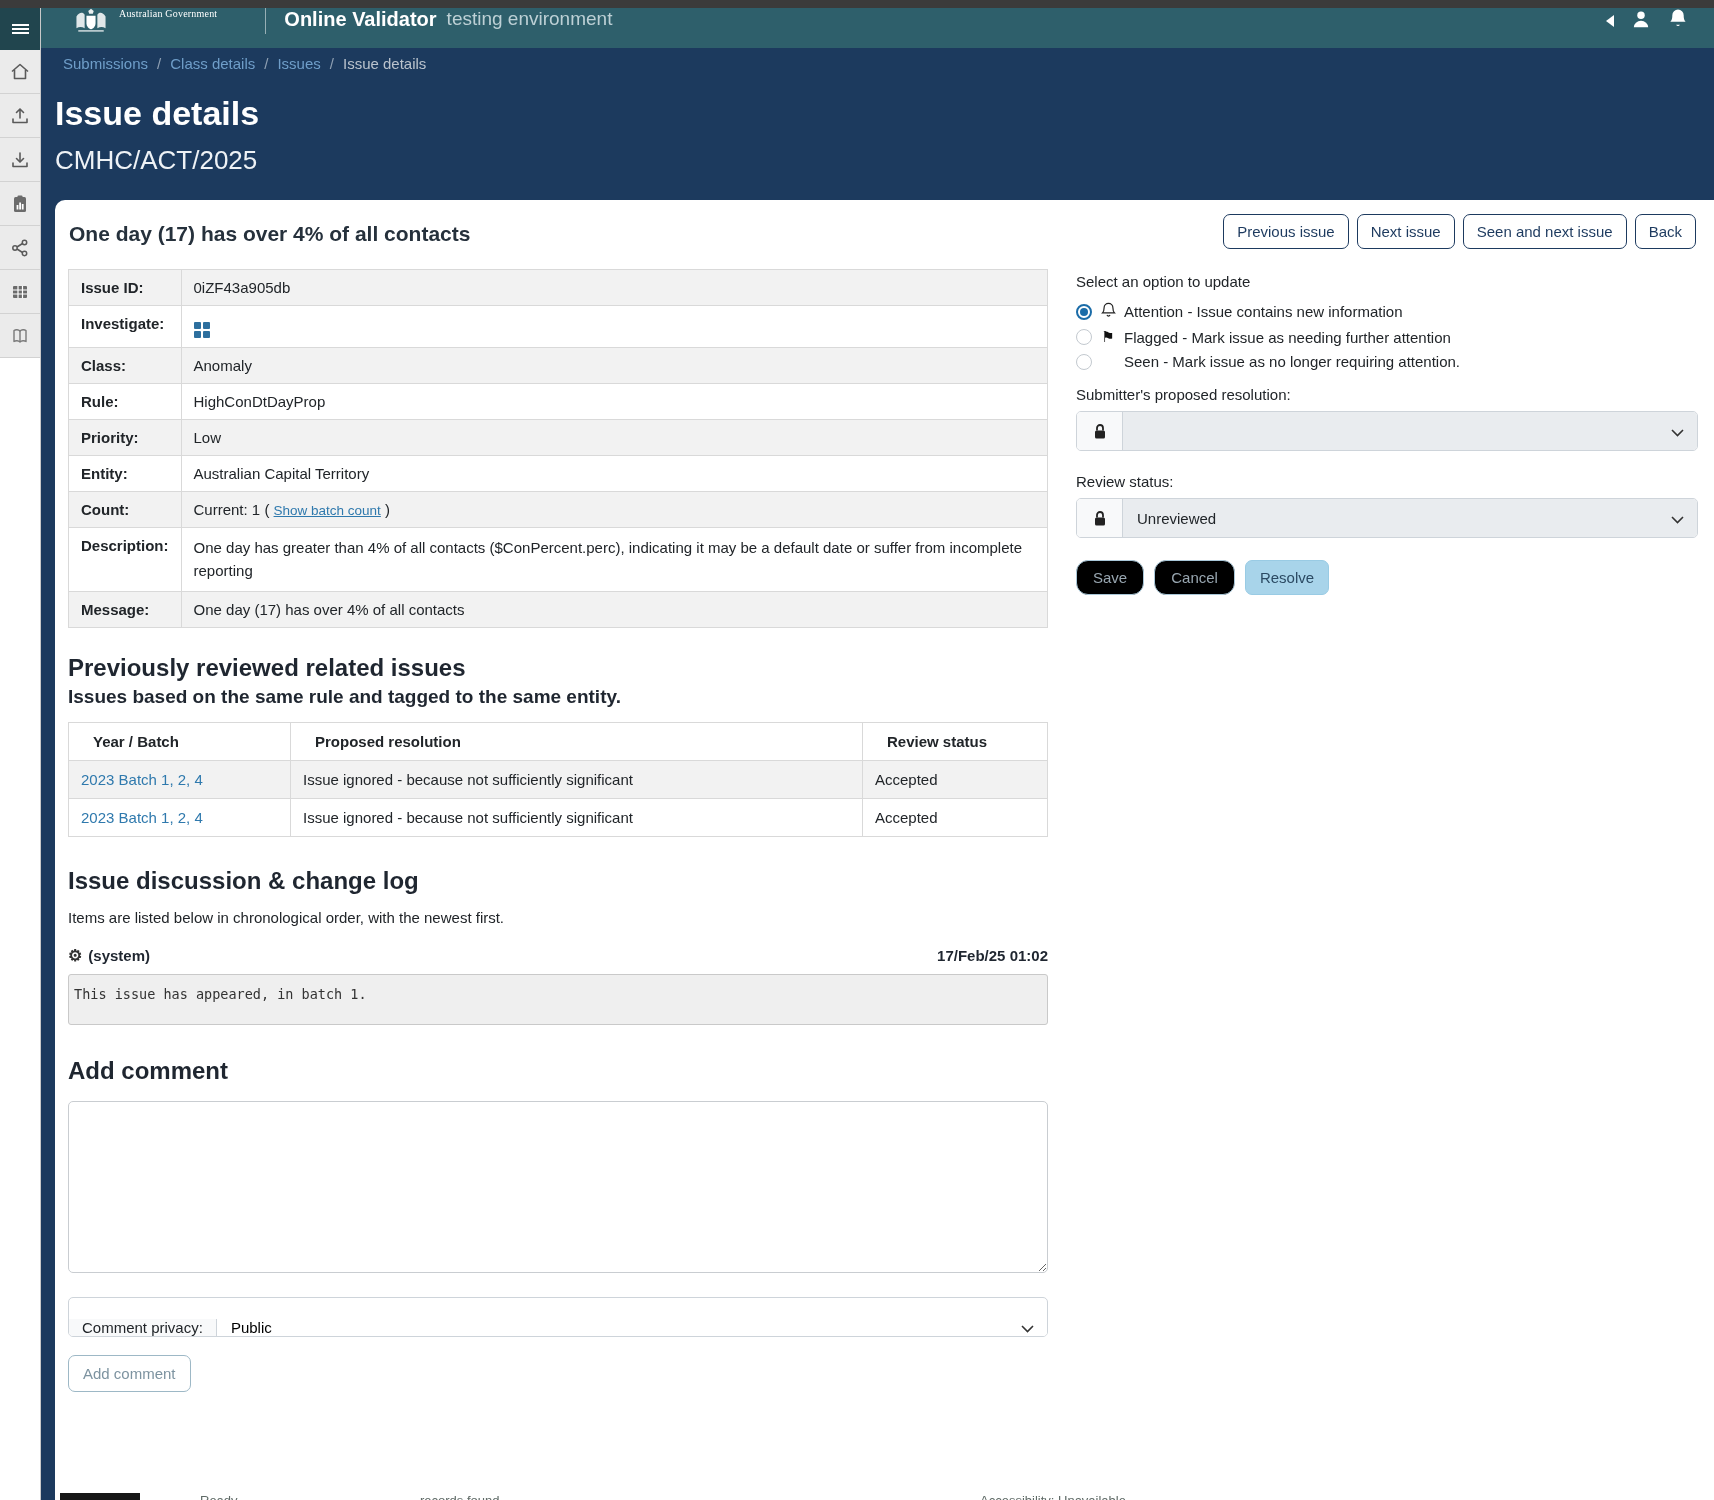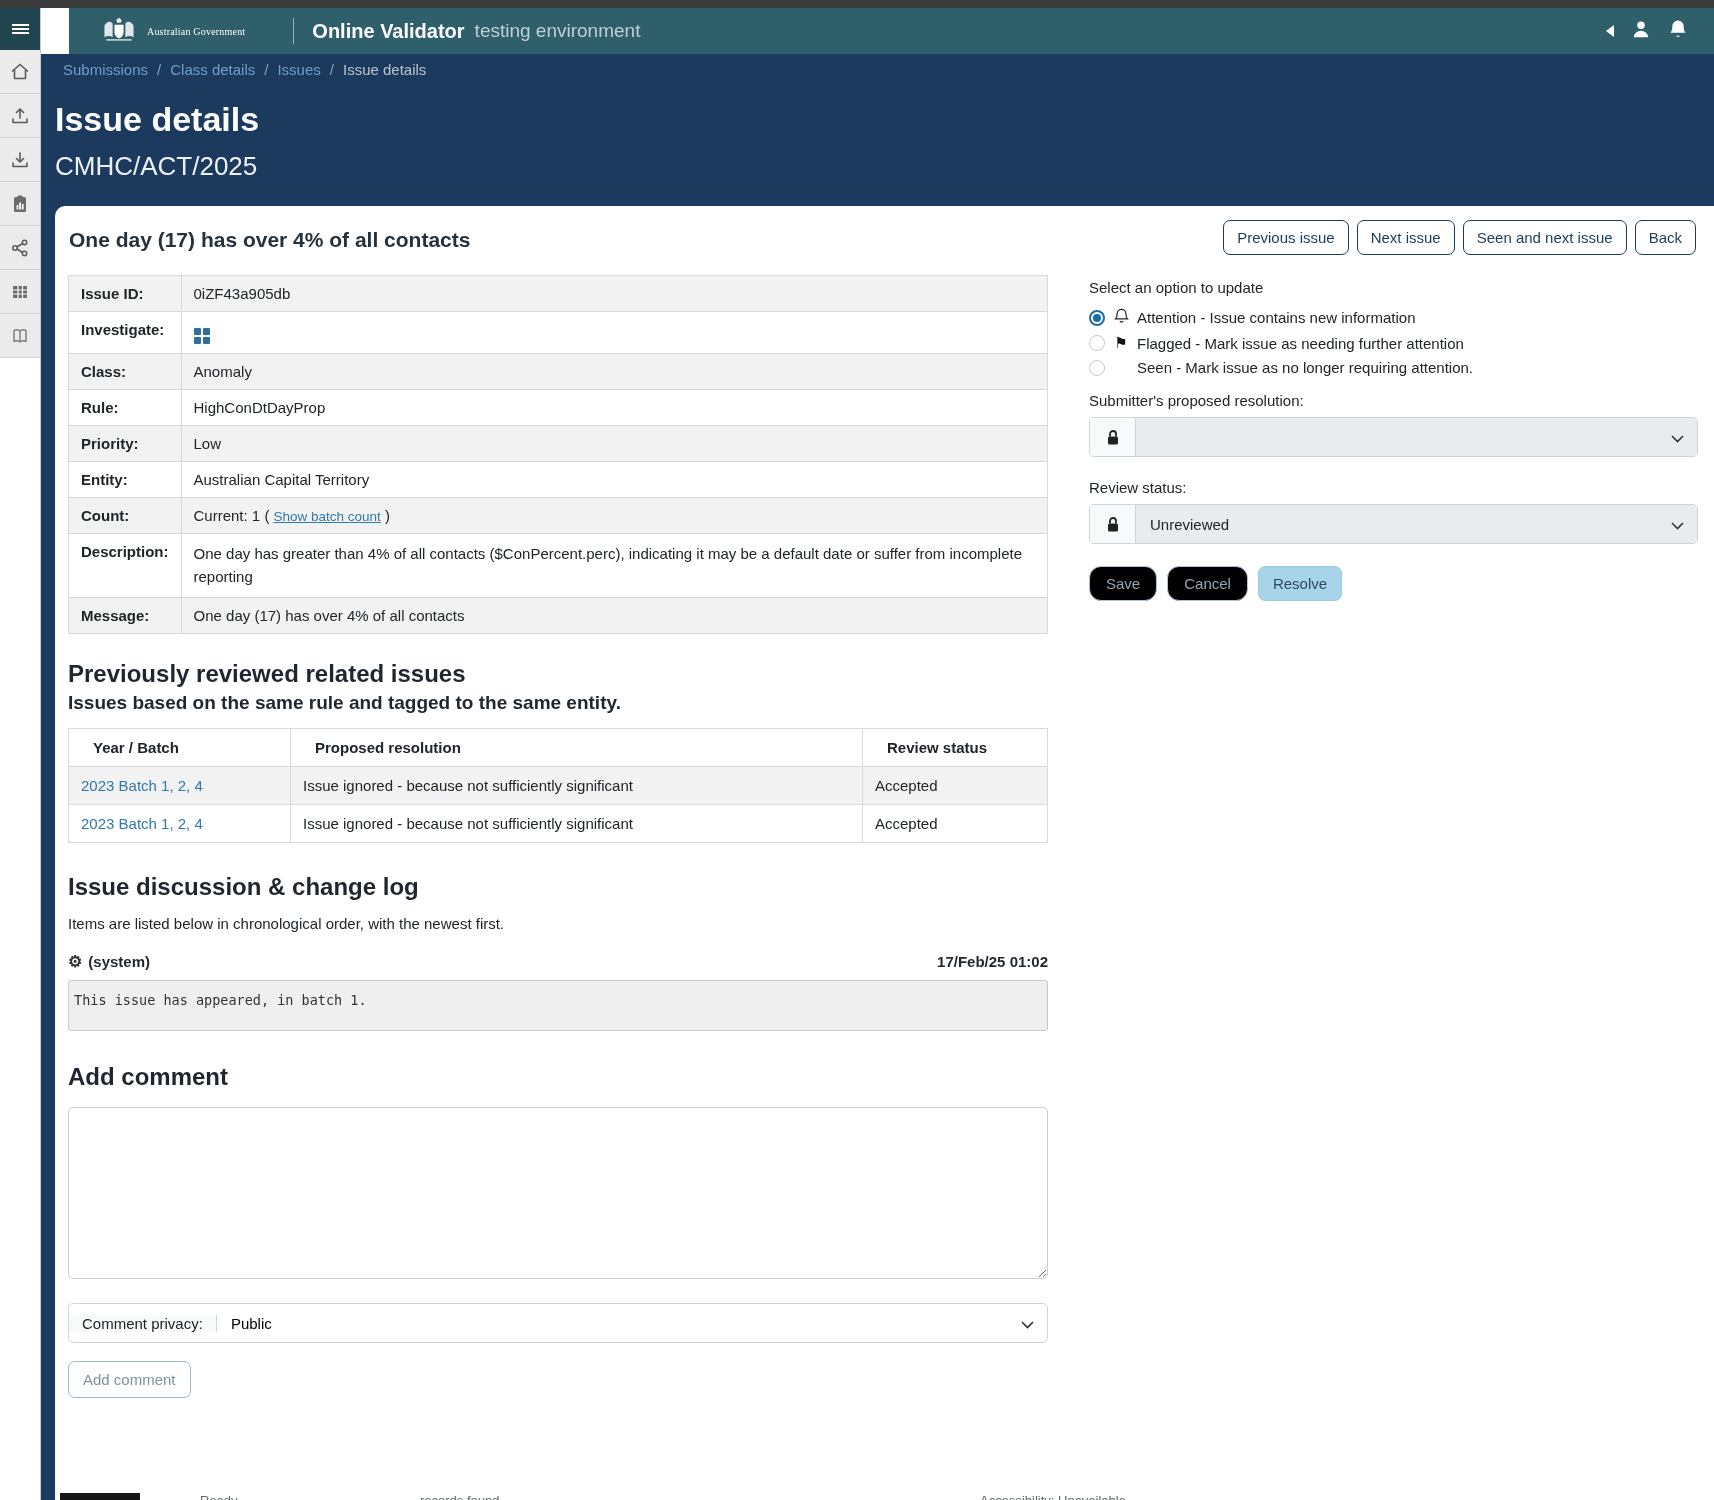--- a/index.html
+++ b/index.html
@@ -8,21 +8,21 @@
   .app { display:flex; height:1492px; }
 
   
   .sidebar { width:41px; flex:none; background:#fff; border-right:1px solid #c9c9c9; }
   .sb-menu { height:42px; background:#21454e; display:flex; align-items:center; justify-content:center; cursor:pointer; }
   .sb-menu .bar { display:block; width:17px; height:2px; background:#fff; margin:2px 0; }
   .sb-cell { height:44px; background:#ebebeb; border-bottom:1px solid #d2d2d2; display:flex; align-items:center; justify-content:center; cursor:pointer; }
 
   
   .main { flex:1; display:flex; flex-direction:column; min-width:0; }
-  .teal { height:46px; background:#2e5f6b; display:flex; align-items:center; color:#fff; flex:none;margin-left:28px; }
+  .teal { height:40px; background:#2e5f6b; display:flex; align-items:flex-start; color:#fff; flex:none; }
   .crest { margin-left:30px; display:flex; align-items:center; }
   .gov-text { font-family:"Liberation Serif", serif; font-size:10px; margin-left:8px; letter-spacing:.2px; }
   .hdivider { width:1px; height:26px; background:rgba(255,255,255,.5); margin:0 18px 0 48px; }
   .app-title { font-size:20px; font-weight:bold; }
   .app-sub { font-size:19px; color:#bdd0d5; margin-left:10px; font-weight:400; }
   .teal .spacer { flex:1; }
   .tright { display:flex; align-items:center; gap:16px; margin-right:26px; }
   .chev-left { width:0; height:0; border-top:6px solid transparent; border-bottom:6px solid transparent; border-right:8px solid #fff; }
 
   .breadcrumb { height:30px; background:#1c3a5e; display:flex; align-items:center; padding-left:22px; font-size:15px; gap:9px; flex:none; }
@@ -35,21 +35,21 @@
   .pagehead .sub { font-size:26px; font-weight:300; color:#eef2f6; }
 
   .contentwrap { flex:1; background:#1c3a5e; display:flex; min-height:0; }
   .card { flex:1; margin-left:14px; background:#fff; border-top-left-radius:10px; padding:0 16px 0 13px; position:relative; }
 
   .card-head { display:flex; justify-content:space-between; align-items:flex-start; padding:14px 2px 12px 1px; }
   .card-head h2 { font-size:21px; font-weight:600; color:#26313c; margin-top:8px; }
   .nav-btns { display:flex; gap:8px; }
   .btn-outline-navy { border:1px solid #1d3a5f; color:#1d3a5f; background:#fff; border-radius:7px; padding:8px 13px; font-size:15px; font-family:inherit; cursor:pointer; white-space:nowrap; }
 
-  .card-body { display:flex; gap:41px; padding-top:8px; }
+  .card-body { display:flex; gap:28px; padding-top:8px; }
   .left-col { width:980px; flex:none; }
   .right-col { flex:1; padding-top:2px; }
 
   
   table.dtable { width:100%; border-collapse:collapse; font-size:15px; color:#212529; border:1px solid #d9d9d9; }
   table.dtable td { padding:9px 12px; border:1px solid #d9d9d9; vertical-align:top; }
   table.dtable td.lbl { width:105px; font-weight:bold; white-space:nowrap; }
   table.dtable tr:nth-child(odd) { background:#f2f2f2; }
   table.dtable tr:nth-child(even) { background:#fff; }
   .grid-icon { display:inline-grid; grid-template-columns:7px 7px; gap:2px; cursor:pointer; }
@@ -73,21 +73,21 @@
   .note { font-size:15px; color:#212529; margin:14px 0 20px; }
   .entry-head { display:flex; justify-content:space-between; align-items:center; font-size:15px; color:#1f2630; }
   .entry-author { font-weight:bold; display:flex; align-items:center; gap:6px; }
   .gear { font-size:16px; color:#333; }
   .entry-time { font-weight:600; }
   .sysbox { background:#efefef; border:1px solid #c9c9c9; border-radius:3px; padding:11px 5px 22px; font-family:"DejaVu Sans Mono", monospace; font-size:13.5px; color:#333; margin-top:9px; }
 
   .addc-h { font-size:24px; font-weight:bold; color:#1f2630; margin:32px 0 16px; }
   textarea.comment { width:100%; height:172px; border:1px solid #c9cdd1; border-radius:5px; resize:both; font-family:inherit; font-size:15px; padding:8px; color:#212529; }
 
-  .privacy-group { display:flex; margin-top:20px; border:1px solid #ced4da; border-radius:5px; overflow:hidden; height:40px; font-size:15px; align-items:center; }
+  .privacy-group { display:flex; margin-top:20px; border:1px solid #ced4da; border-radius:5px; overflow:hidden; height:40px; font-size:15px; align-items:flex-end; }
   .pg-label { background:#f8f9fa; border-right:1px solid #ced4da; padding:0 13px; display:flex; align-items:center; color:#212529; }
   .pg-select { flex:1; display:flex; align-items:center; padding:0 14px; background:#fff; cursor:pointer; position:relative; }
   .pg-select .chev { position:absolute; right:13px; }
 
   .btn-add-comment { margin:18px 0 0; border:1px solid #9db8c6; background:#fff; color:#7d93a0; border-radius:7px; padding:9px 14px; font-size:15px; font-family:inherit; cursor:pointer; }
 
   
   .sel-h { font-size:15px; color:#212529; margin:2px 0 12px; }
   .radio-row { display:flex; align-items:center; gap:8px; margin-bottom:7px; font-size:15px; color:#212529; cursor:pointer; }
   .radio { width:16px; height:16px; border-radius:50%; flex:none; }

